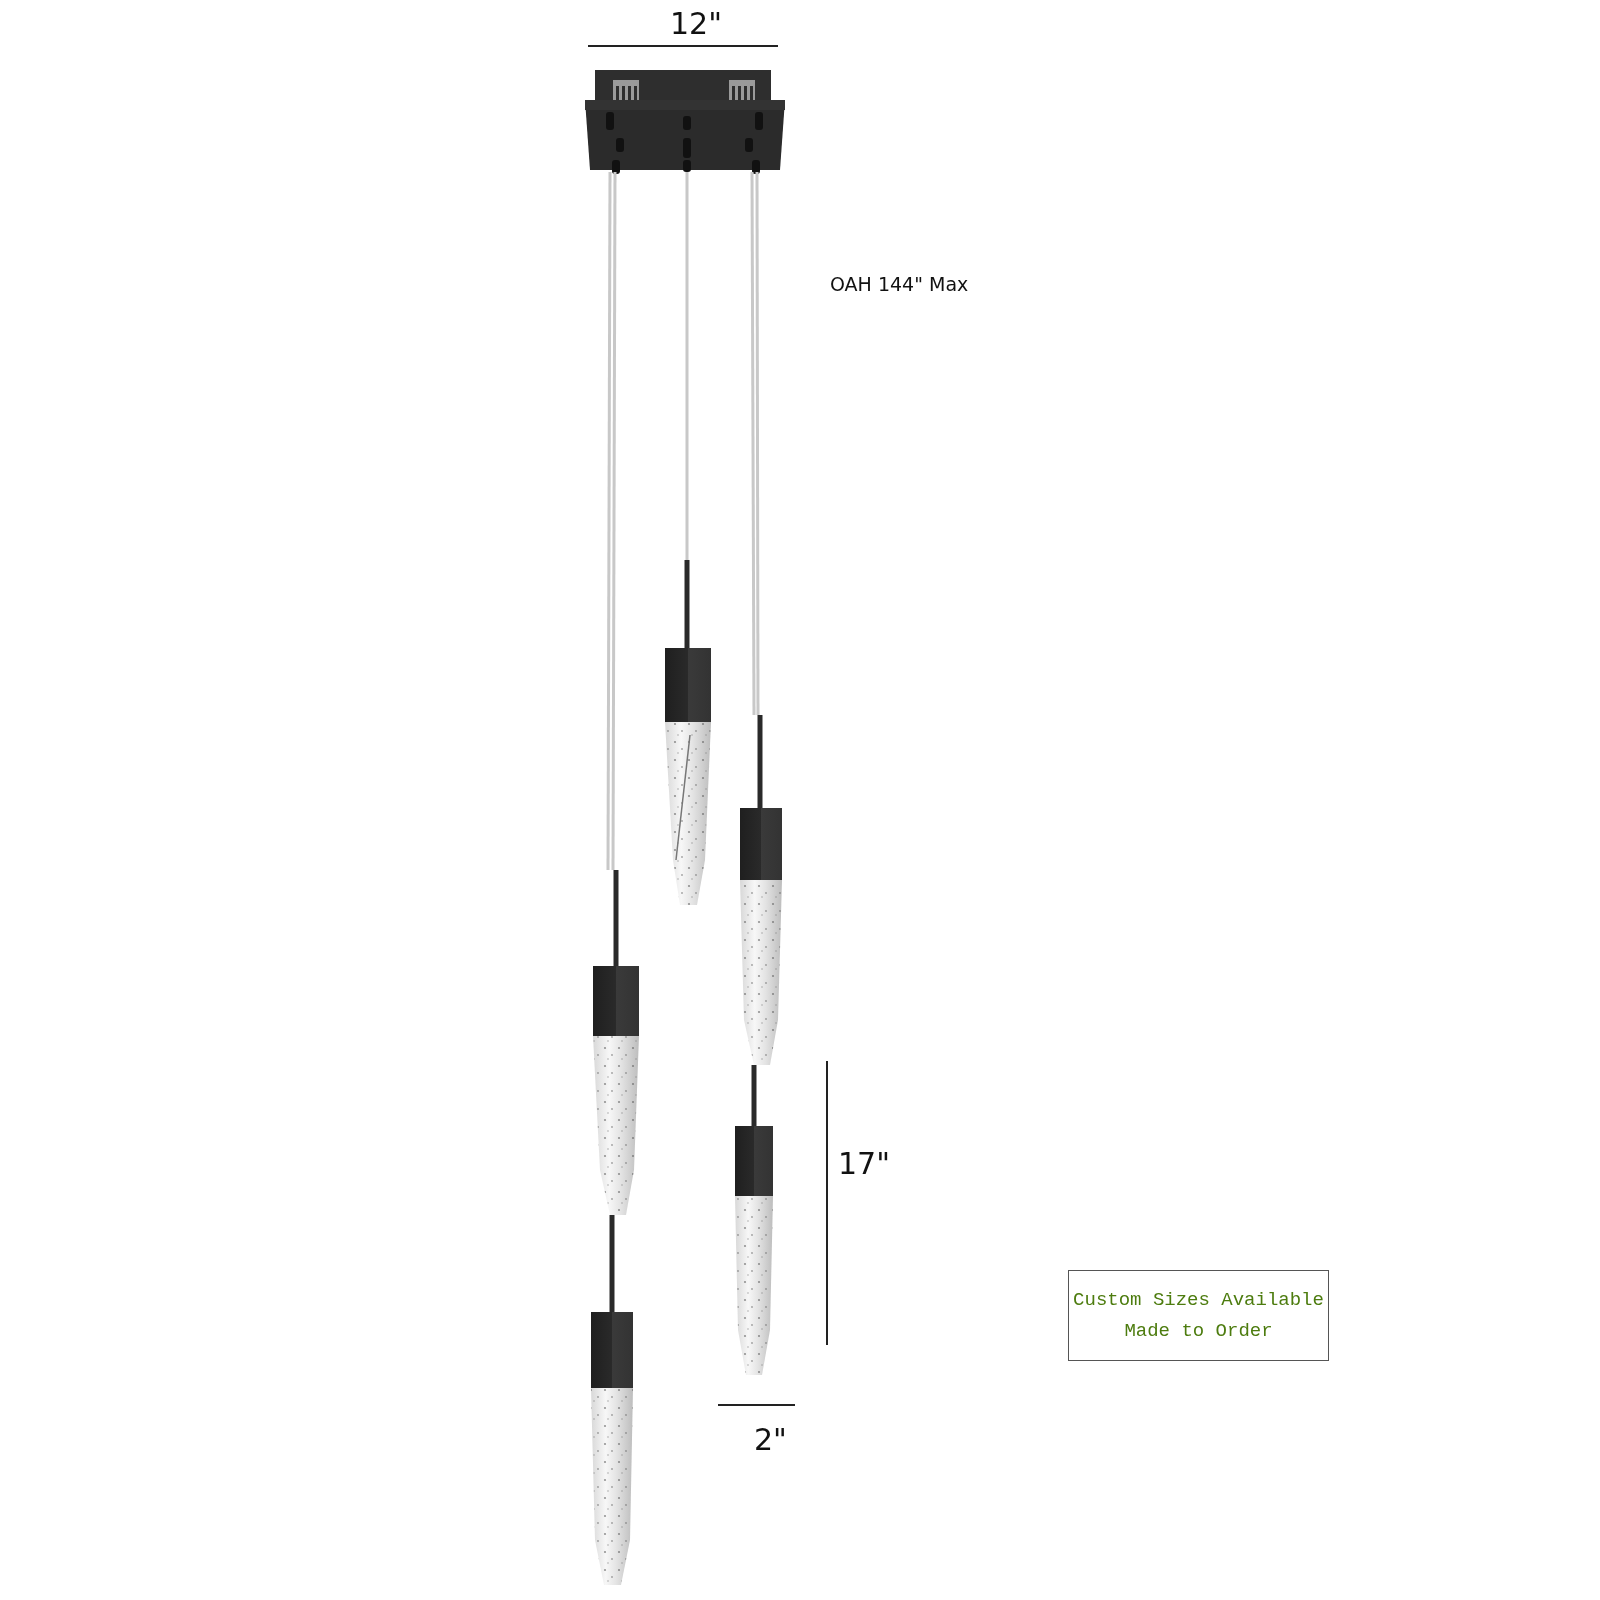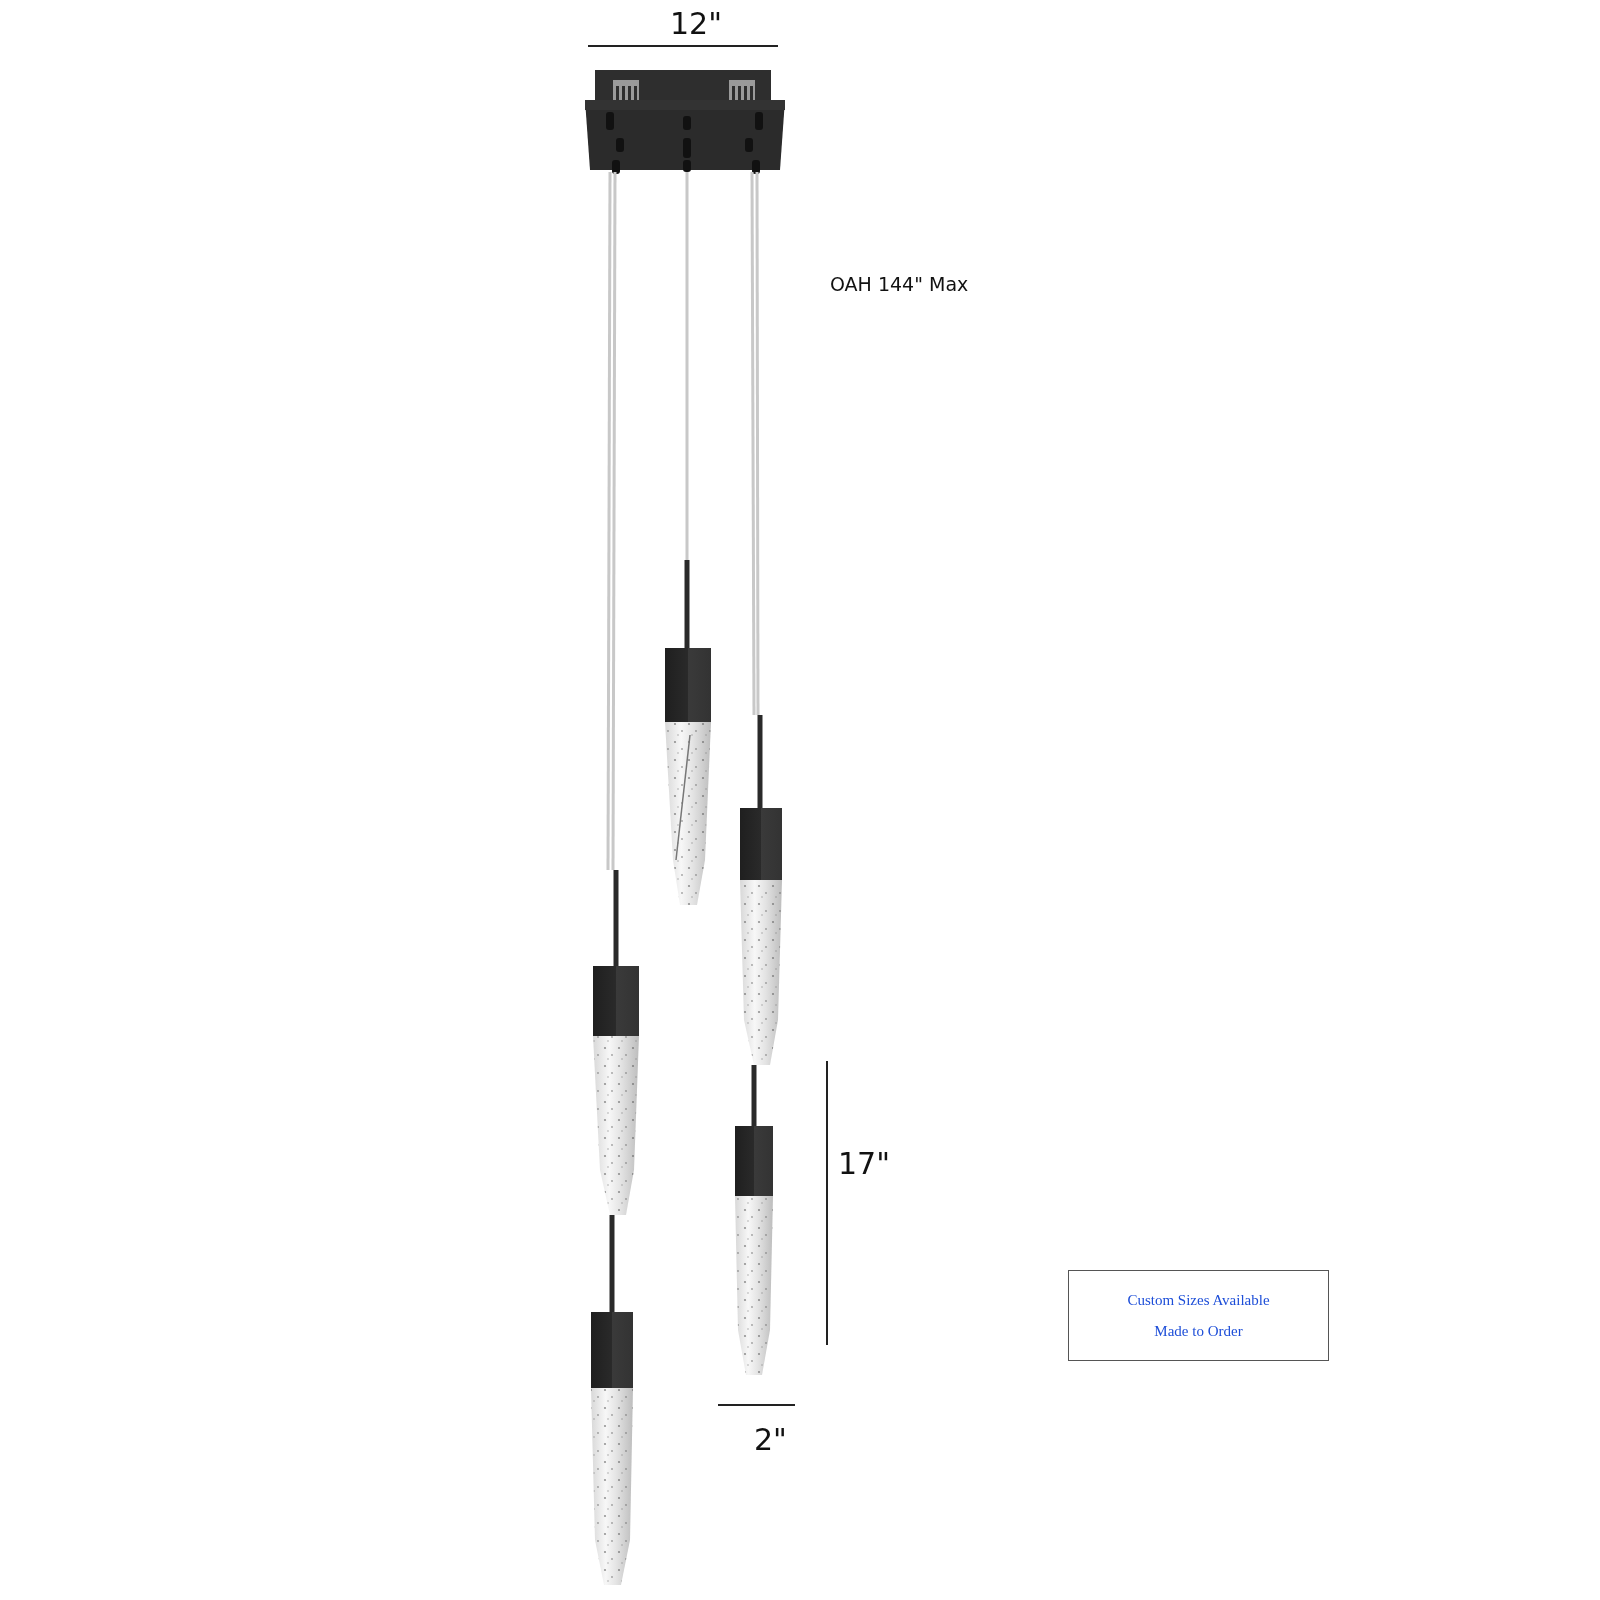--- a/index.html
+++ b/index.html
@@ -1,21 +1,21 @@
 <!DOCTYPE html>
 <html><head>
 <meta charset="utf-8">
 <style>
   html,body{margin:0;padding:0;background:#ffffff;}
   body{width:1600px;height:1600px;position:relative;overflow:hidden;font-family:"Liberation Sans","DejaVu Sans",sans-serif;color:#111;}
   .abs{position:absolute;}
   .dim-text{font-family:"DejaVu Sans","Liberation Sans",sans-serif;color:#111;white-space:nowrap;}
   .hline{position:absolute;height:1.5px;background:#222;}
   .vline{position:absolute;width:1.5px;background:#222;}
-  .note-box{position:absolute;border:1.5px solid #555;background:#fff;text-align:center;font-family:Liberation Serif, serif;font-size:15px;line-height:31px;color:#1d4ed8;box-sizing:border-box;padding-top:14px;}
+  .note-box{position:absolute;border:1.5px solid #555;background:#fff;text-align:center;font-family:Liberation Mono, monospace;font-size:19px;line-height:31px;color:#4d7c0f;box-sizing:border-box;padding-top:14px;}
   svg{position:absolute;left:0;top:0;}
 </style>
 </head>
 <body>
 
 <svg width="1600" height="1600" viewBox="0 0 1600 1600">
   <defs>
     <pattern id="bubbles" width="14" height="18" patternUnits="userSpaceOnUse">
       <circle cx="3" cy="4" r="1.1" fill="#555"></circle>
       <circle cx="10" cy="11" r="0.9" fill="#666"></circle>

